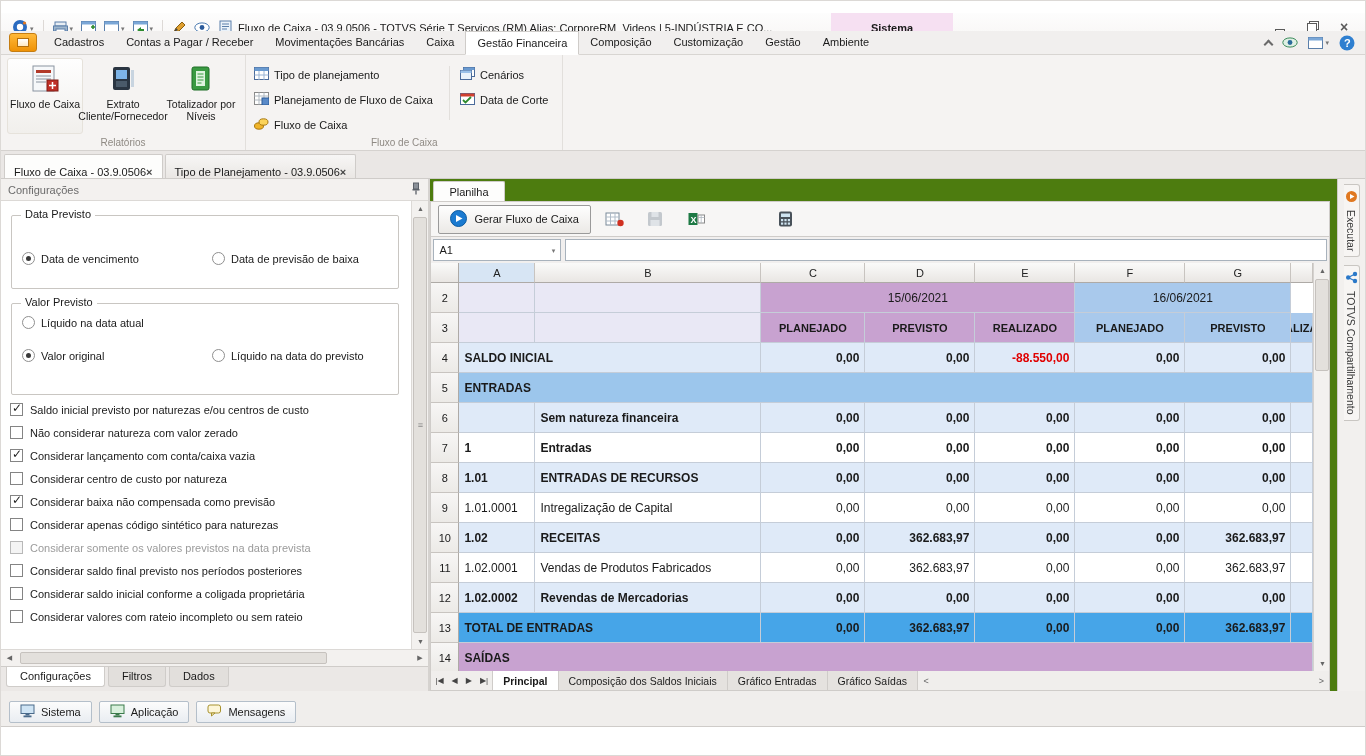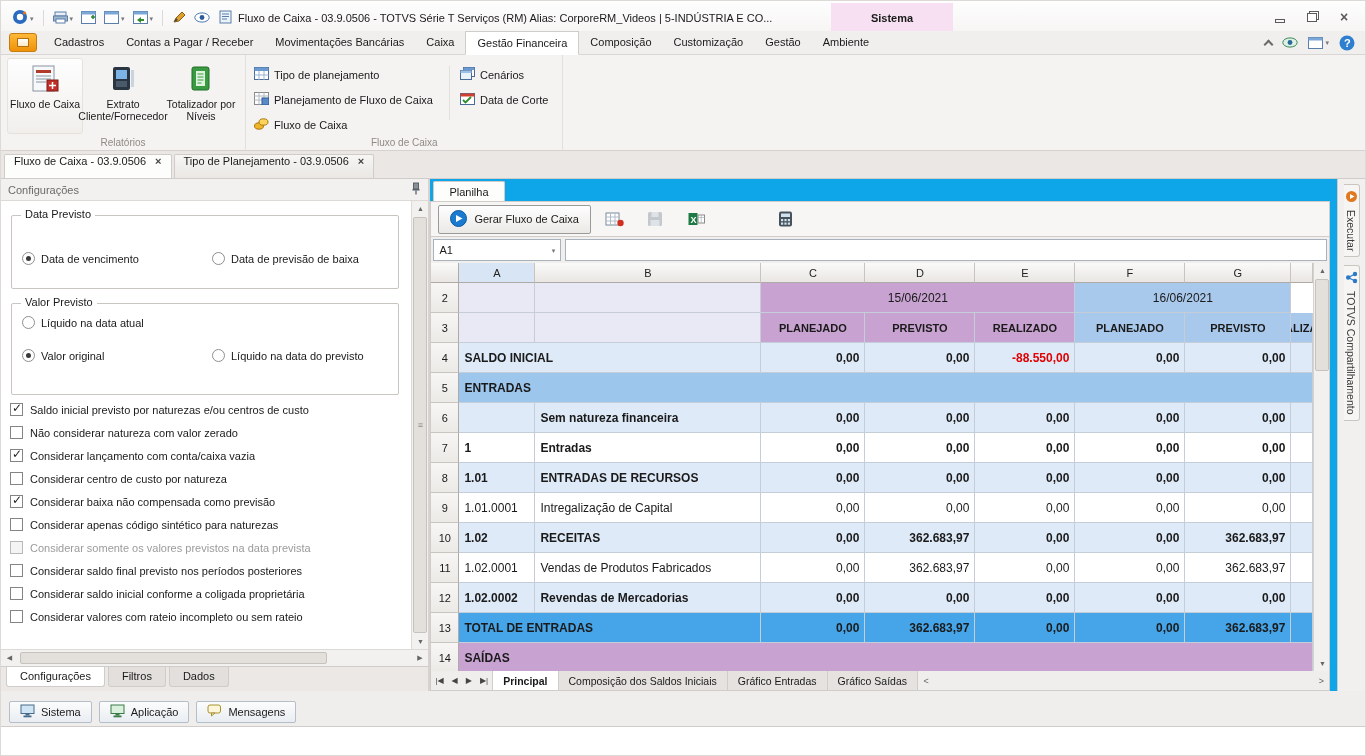--- a/index.html
+++ b/index.html
@@ -1,20 +1,20 @@
 <!DOCTYPE html>
 <html><head>
 <meta charset="utf-8">
 <style>
 *{box-sizing:border-box;margin:0;padding:0;}
 body{background:#fff;font-family:"Liberation Sans","DejaVu Sans",sans-serif;font-size:11px;color:#1a1a1a;}
 #app{position:relative;width:1366px;height:756px;overflow:hidden;background:#fff;border:1px solid #dcd9d6;}
 
 
-.titlebar{position:absolute;left:0;top:2px;width:100%;height:30px;background:linear-gradient(#fdfdfd,#f7f5f4);display:flex;align-items:center;padding:0 8px;}
+.titlebar{position:absolute;left:0;top:12px;width:100%;height:30px;background:linear-gradient(#fdfdfd,#f7f5f4);display:flex;align-items:center;padding:0 8px;}
 .qat{display:flex;align-items:center;gap:2px;}
 .tbtn{display:flex;align-items:center;gap:2px;padding:2px 3px;border-radius:2px;}
 .dd{font-size:7px;color:#777;line-height:1;}
 .tbsep{width:1px;height:16px;background:#ddd9d6;margin:0 4px;}
 .title-label{display:flex;align-items:center;gap:6px;margin-left:6px;white-space:nowrap;overflow:hidden;max-width:620px;}
 .sistema{position:absolute;left:830px;top:0;width:122px;height:30px;background:#f6e0f2;display:flex;align-items:center;justify-content:center;font-weight:bold;}
 .winctl{position:absolute;right:14px;top:7px;display:flex;gap:18px;align-items:center;color:#5a5a5a;}
 .wc{width:14px;height:14px;display:flex;align-items:center;justify-content:center;}
 .wc-min{width:10px;height:4px;border:1px solid #5a5a5a;margin-top:7px;}
 .wc-res{width:10px;height:9px;border:1px solid #5a5a5a;background:#fff;box-shadow:2px -2px 0 -1px #fff,2px -2px 0 0 #5a5a5a;}
@@ -39,21 +39,21 @@
 .bigbtn{width:76px;display:flex;flex-direction:column;align-items:center;padding-top:4px;text-align:center;line-height:1.15;border:1px solid transparent;border-radius:3px;font-size:10.5px;}
 .bigbtn.framed{border-color:#e6e2db;background:linear-gradient(#fefefe,#f1efec);}
 .blabel{margin-top:3px;}
 .smallcols{display:flex;height:100%;padding-top:8px;}
 .smallcol{display:flex;flex-direction:column;gap:8px;}
 .smallbtn{display:flex;align-items:center;gap:5px;padding:1px 8px 1px 2px;white-space:nowrap;}
 .rsep{width:1px;background:#e2dfdc;margin:0 8px 14px;}
 
 
 .doctabs{position:absolute;left:0;top:150px;width:100%;height:28px;background:#eae7e5;border-bottom:1px solid #cfccc9;display:flex;align-items:flex-end;padding-left:3px;}
-.doctab{height:24px;display:flex;align-items:flex-start;gap:9px;padding:0 9px;border:1px solid #cfccc9;border-bottom:none;background:linear-gradient(#f7f6f5,#eae7e4);border-radius:2px 2px 0 0;margin-right:2px;white-space:nowrap;}
+.doctab{height:24px;display:flex;align-items:flex-end;padding:0 9px;border:1px solid #cfccc9;border-bottom:none;background:linear-gradient(#f7f6f5,#eae7e4);border-radius:2px 2px 0 0;margin-right:2px;white-space:nowrap;}
 .doctab.active{background:#fdfdfc;}
 .tab-close{color:#444;font-weight:bold;font-size:11px;}
 
 
 .main{position:absolute;left:0;top:178px;width:100%;height:512px;display:flex;}
 
 
 .left-panel{width:430px;height:512px;border-right:2px solid #d5d2cf;display:flex;flex-direction:column;background:#fff;}
 .lp-header{height:22px;background:#f3f1ef;border-bottom:1px solid #dcd9d6;display:flex;align-items:center;justify-content:space-between;padding:0 7px;color:#6b6b6b;}
 .lp-body{position:relative;flex:1;background:#fff;overflow:hidden;}
@@ -75,21 +75,21 @@
 .vs-thumb{position:absolute;left:1px;top:16px;bottom:16px;width:14px;background:#e3e0dc;border:1px solid #c6c2be;border-radius:2px;display:flex;align-items:center;justify-content:center;color:#8a8a8a;font-size:9px;}
 .lp-hscroll{height:17px;border-top:1px solid #dcd9d6;background:#f3f1ef;display:flex;align-items:center;}
 .hs-btn{width:17px;height:100%;display:flex;align-items:center;justify-content:center;font-size:7px;color:#666;}
 .hs-track{flex:1;height:100%;position:relative;}
 .hs-thumb{position:absolute;left:2px;top:2px;height:12px;width:78%;background:#e3e0dc;border:1px solid #c6c2be;border-radius:2px;}
 .lp-tabs{height:25px;background:#ebe8e6;border-top:1px solid #cfccc9;display:flex;align-items:flex-start;padding-left:5px;}
 .lp-tab{padding:3px 13px 4px;border:1px solid #cfccc9;border-top:none;background:#e2dfdc;border-radius:0 0 3px 3px;margin-right:3px;}
 .lp-tab.active{background:#fff;}
 
 
-.right-panel{width:908px;height:512px;background:#0ea5e9;display:flex;flex-direction:column;}
+.right-panel{width:908px;height:512px;background:#4d7c0f;display:flex;flex-direction:column;}
 .rp-tabrow{height:22px;display:flex;align-items:flex-end;padding-left:3px;}
 .rp-tab{height:20px;padding:0 15px;background:#fdfdfc;border:1px solid #cfccc9;border-bottom:none;display:flex;align-items:center;border-radius:2px 2px 0 0;}
 .rp-toolbar{height:36px;width:900px;background:#f7f6f5;border:1px solid #cfccc9;display:flex;align-items:center;padding:0 7px;}
 .gerar-btn{display:flex;align-items:center;gap:7px;border:1px solid #9a9a9a;background:linear-gradient(#fefefe,#ebe9e6);padding:4px 11px;border-radius:2px;margin-right:10px;white-space:nowrap;}
 .tool-btn{width:27px;height:25px;display:flex;align-items:center;justify-content:center;border:1px solid transparent;border-radius:2px;margin-right:14px;}
 .tool-btn.disabled{opacity:.55;}
 .tool-gap{width:48px;}
 .formula-row{height:26px;width:900px;display:flex;gap:4px;padding:2px;background:#f1efee;border-left:1px solid #cfccc9;border-right:1px solid #cfccc9;}
 .cellref{width:128px;background:#fff;border:1px solid #a8b2bc;display:flex;align-items:center;justify-content:space-between;padding:0 5px;}
 .formula-input{flex:1;background:#fff;border:1px solid #a8b2bc;}

